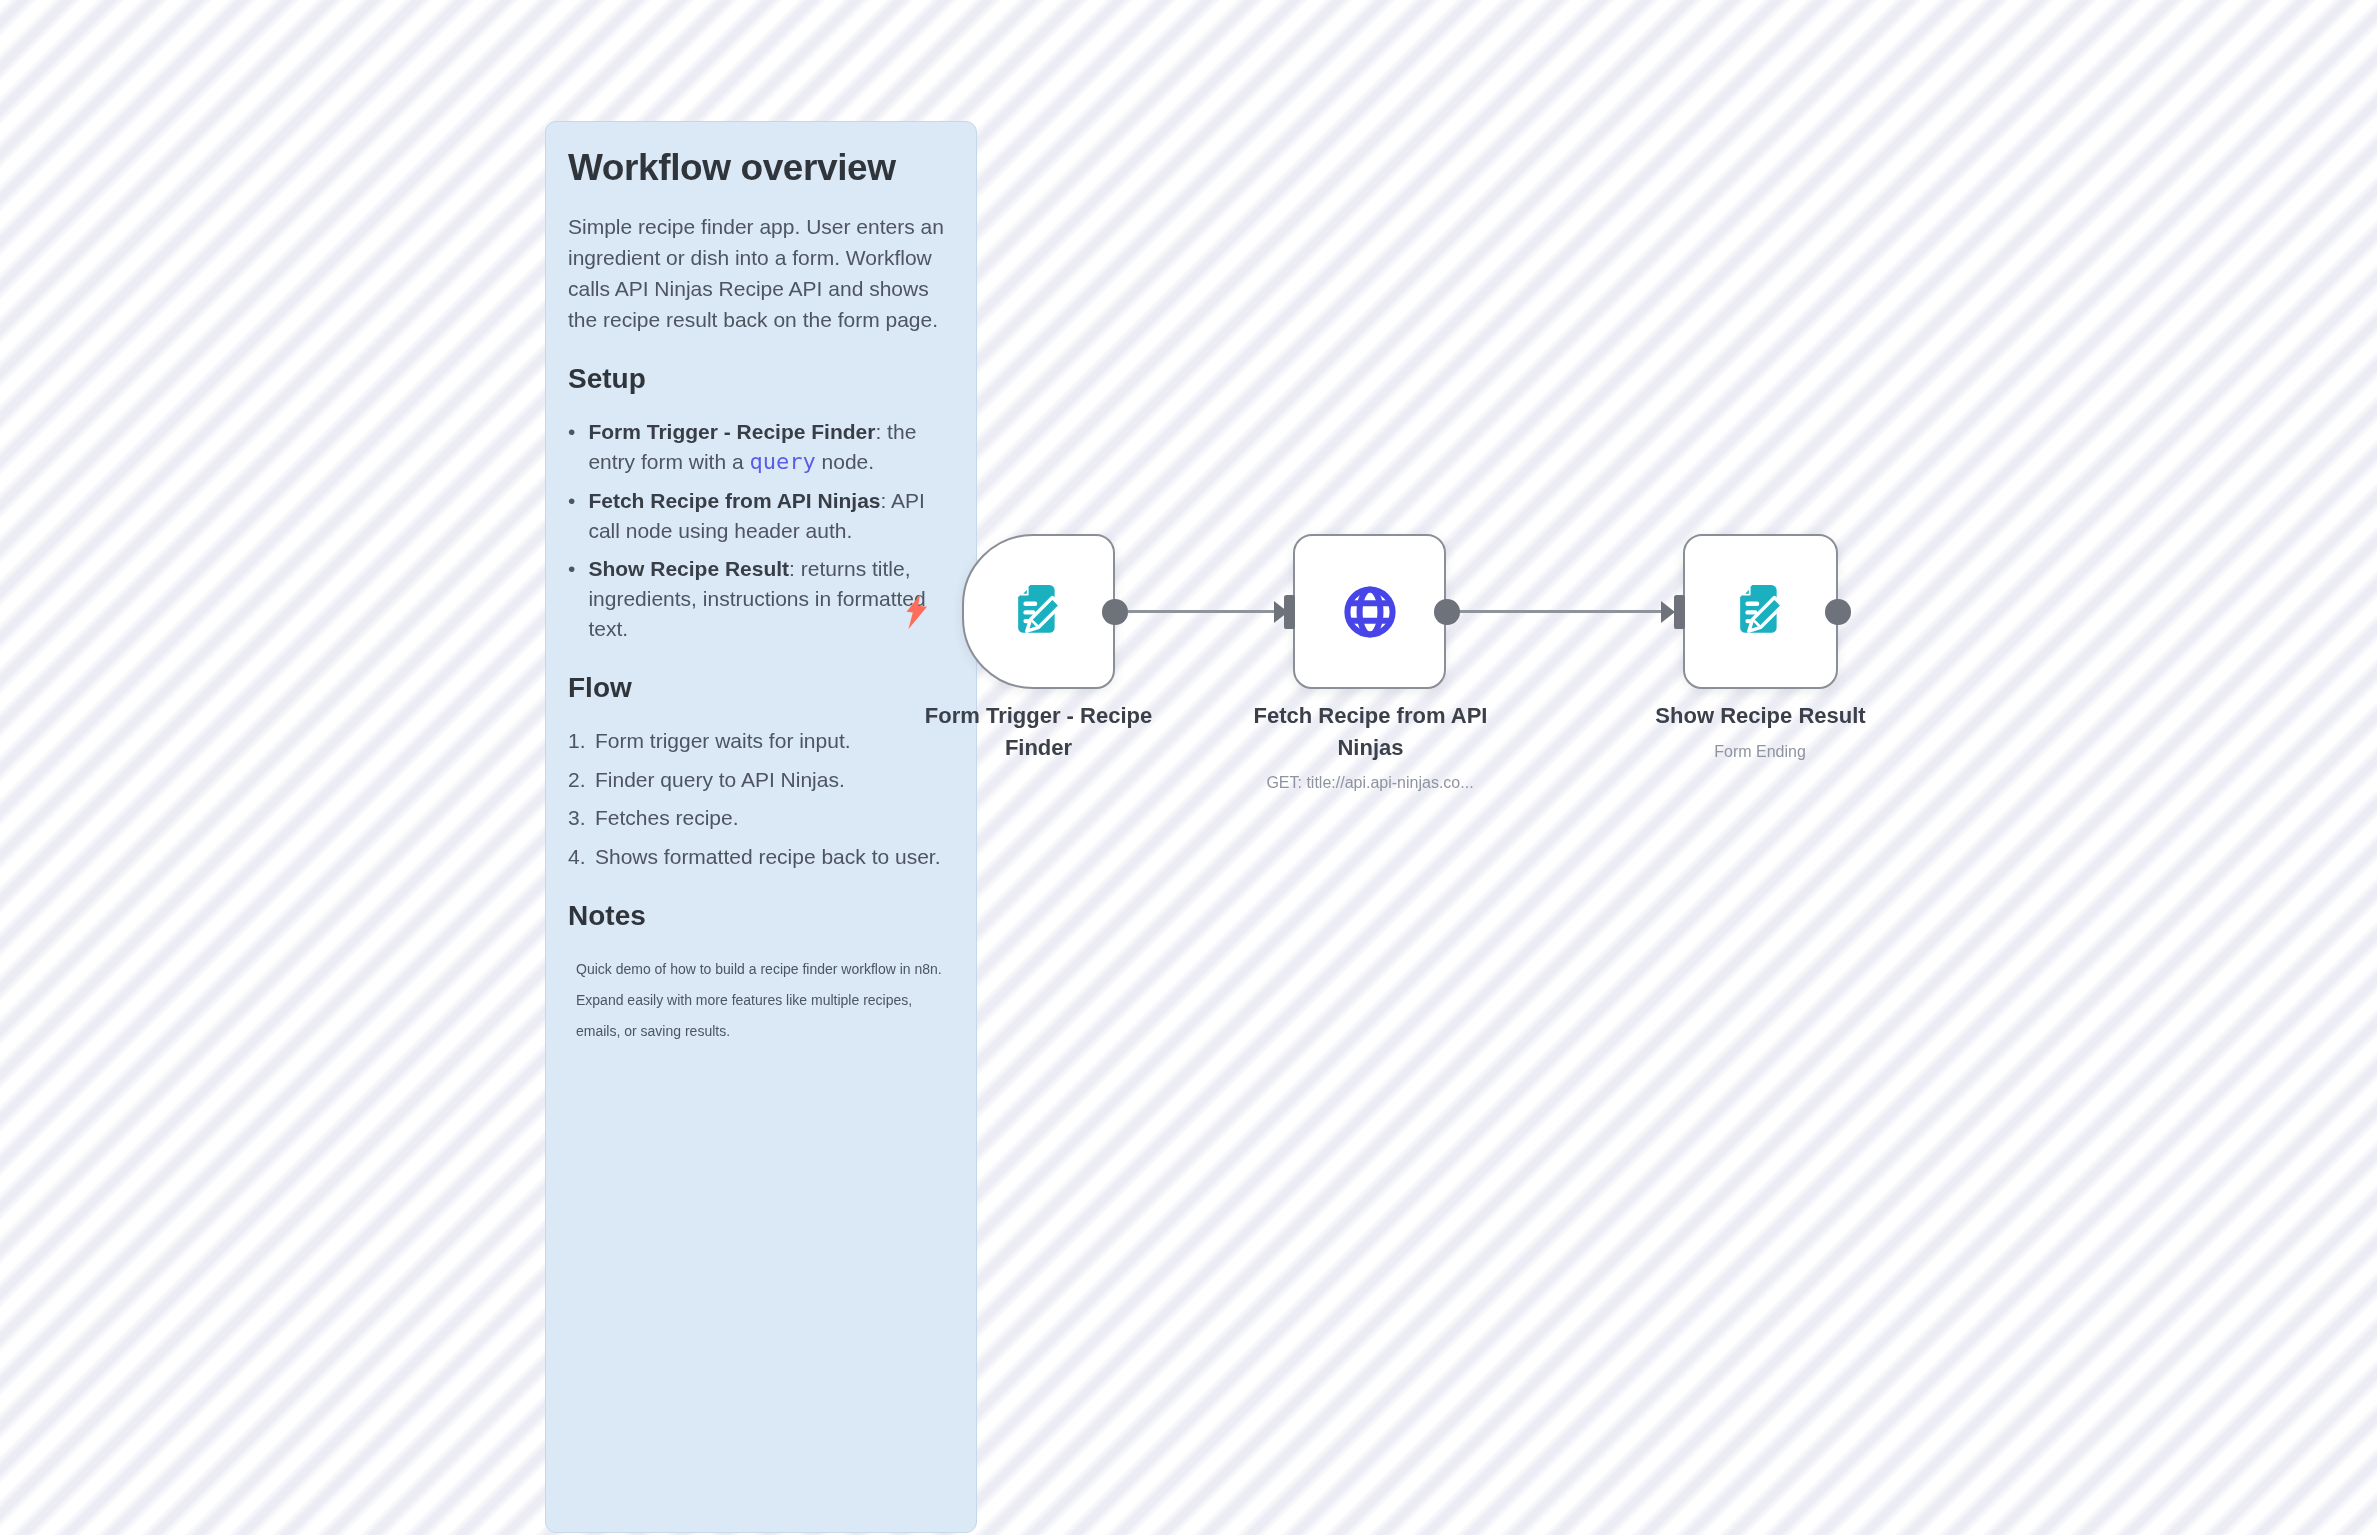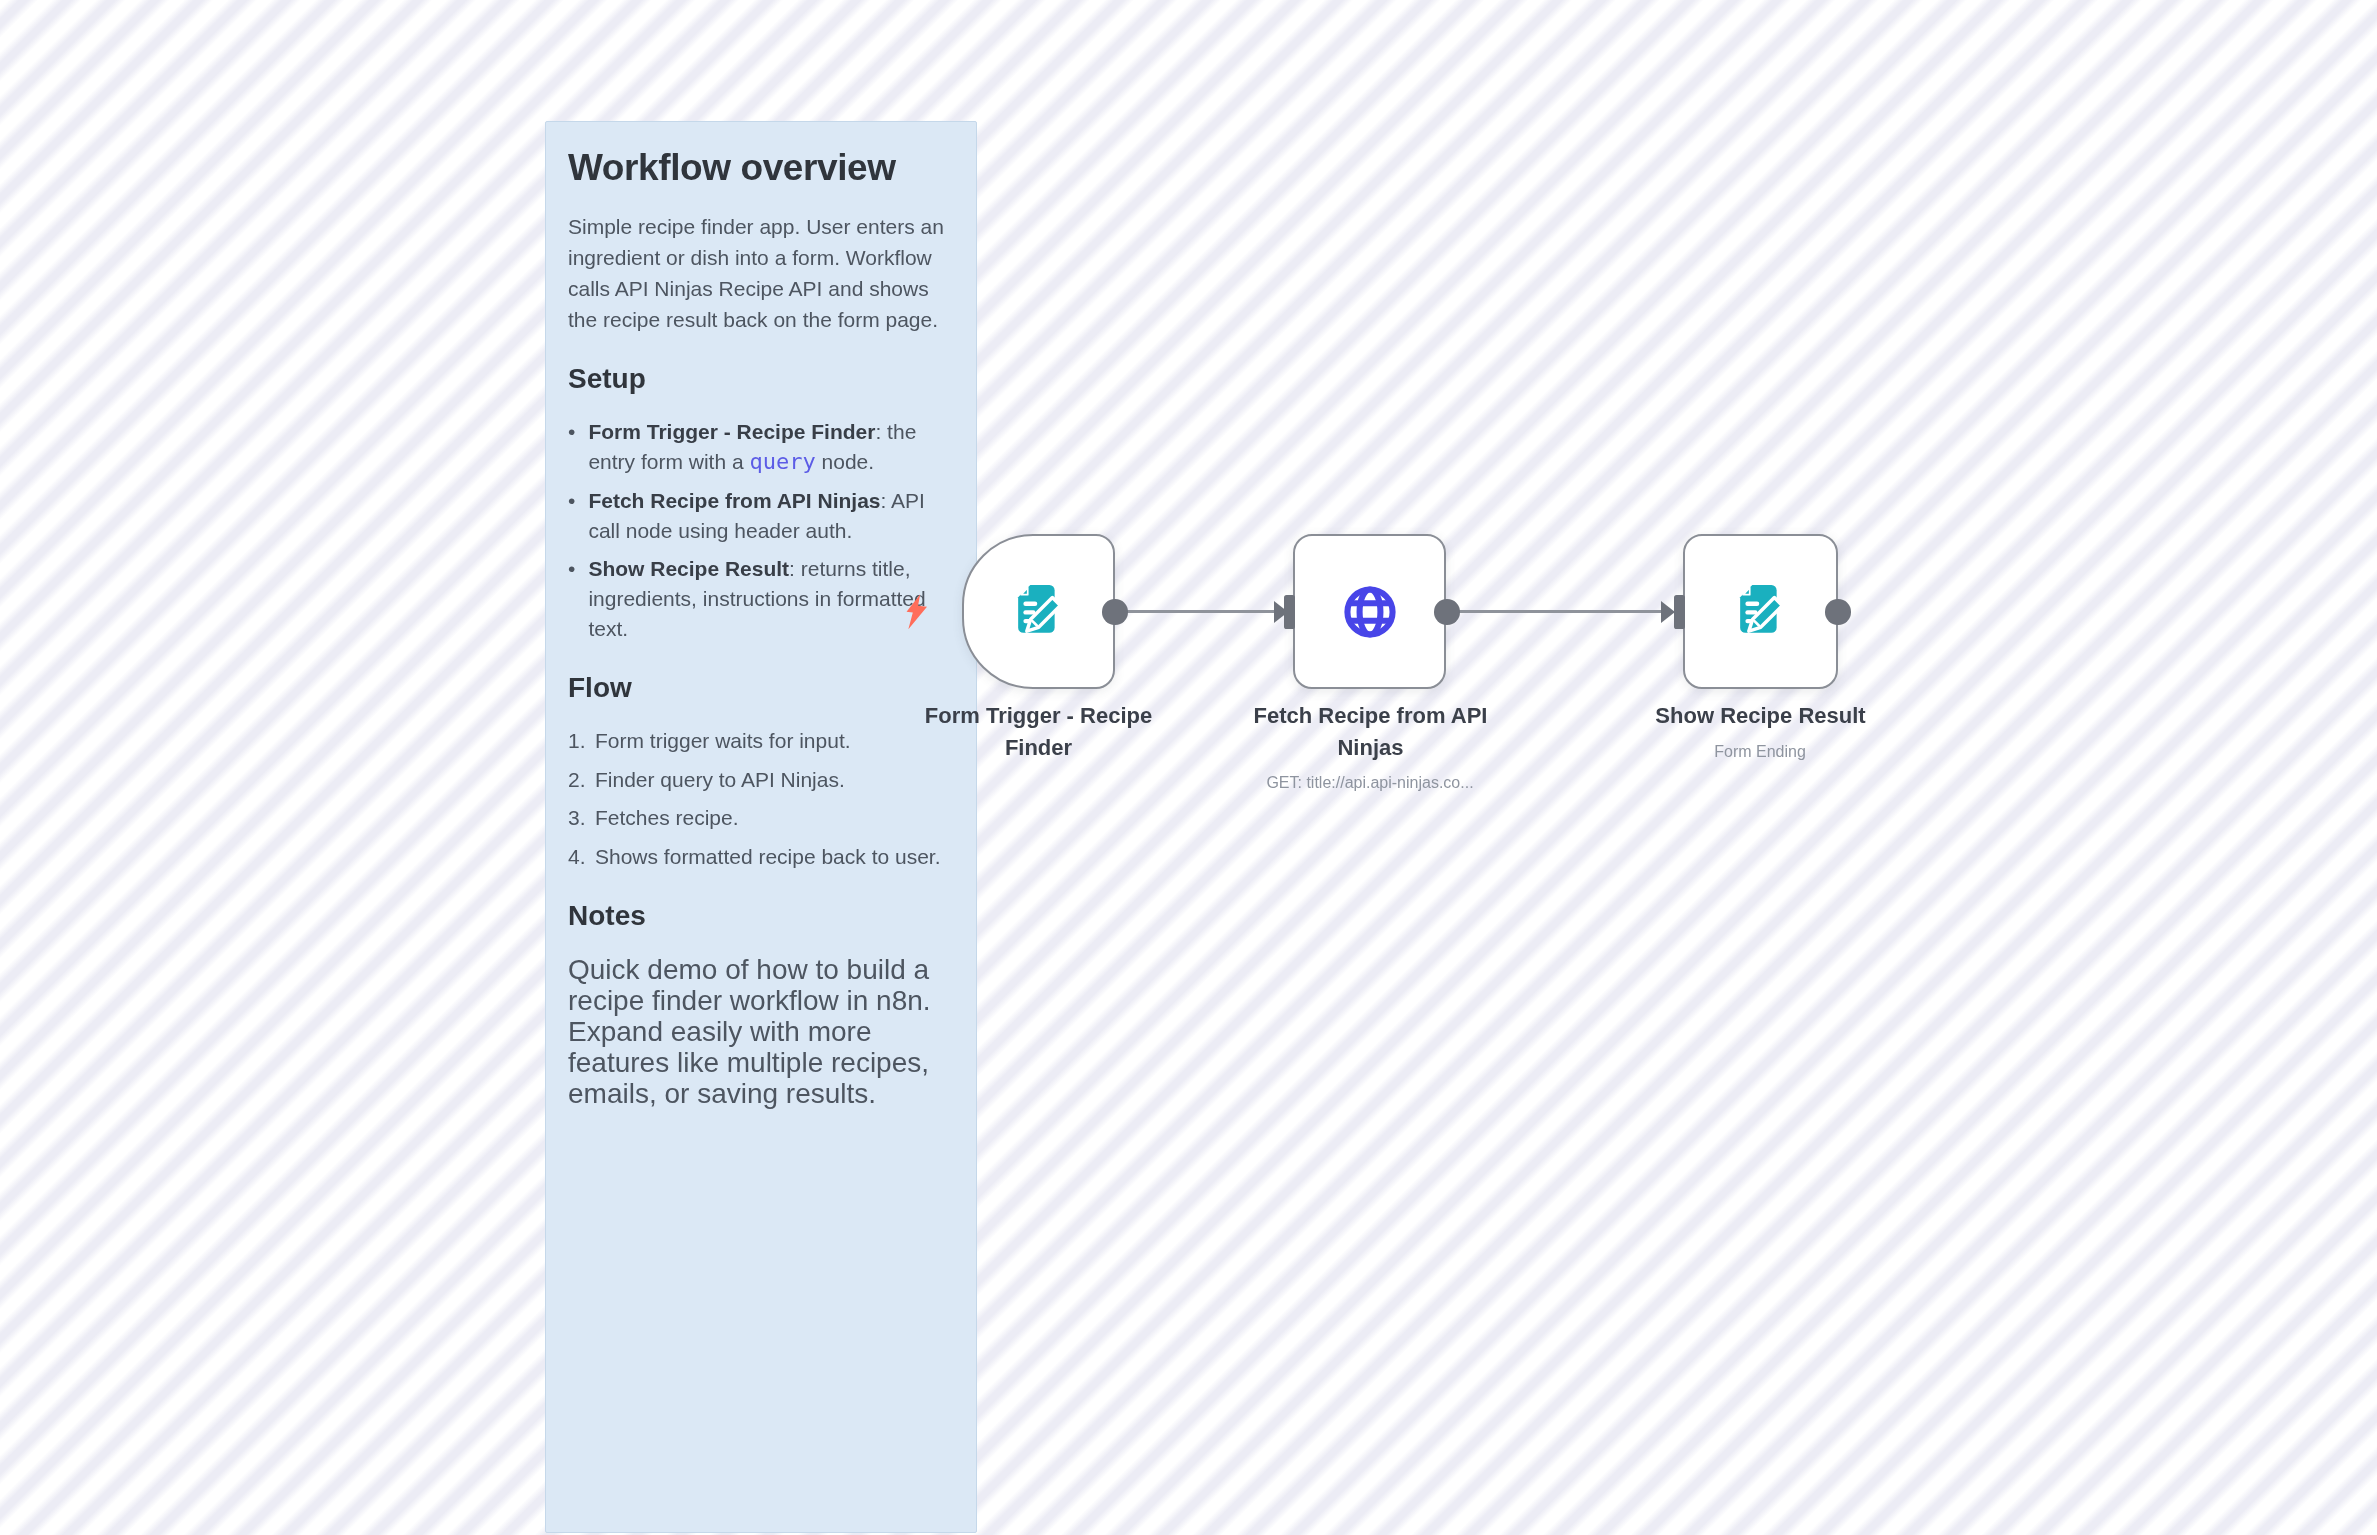--- a/index.html
+++ b/index.html
@@ -11,21 +11,21 @@
     position:absolute; left:0; top:0; width:2377px; height:1536px;
     background: repeating-linear-gradient(135deg,
       #ffffff 0px, #ffffff 6px,
       #ececf5 13.6px, #ececf5 19.6px,
       #ffffff 27px, #ffffff 31px);
   }
 
   
   .sticky {
     position:absolute; left:545px; top:121px; width:432px; height:1412px;
-    background:#dbe8f5; border:0.9px solid #c5d8ea; border-radius:2px;
+    background:#dbe8f5; border:0.9px solid #c5d8ea; border-radius:11px;
     box-sizing:border-box; padding:24px 22px; color:#4d5560;
   }
   .sticky h1 {
     font-size:37px; line-height:44px; font-weight:700; color:#30353c;
     margin:0; letter-spacing:-0.4px;
   }
   .sticky .intro {
     font-size:21px; line-height:31px; margin:21px 0 0; max-width:376px;
   }
   .sticky h2 {
@@ -34,21 +34,21 @@
   }
   .list { margin:0; }
   .li { display:flex; margin:0 0 8.5px; font-size:21px; line-height:30px; }
   .li .marker { flex:none; width:20.4px; }
   .li.num .marker { width:27px; }
   .li .text { flex:1; }
   .bold-run { font-weight:700; color:#383e47; }
   .inline-code {
     font-family:"DejaVu Sans Mono", monospace; font-size:22px; color:#5c5ce6;
   }
-  .notes-p { font-size:28px; line-height:31px; margin:0; max-width:376px; }
+  .notes-p { font-size:14px; line-height:31px; margin:8px; max-width:376px; }
 
   
   .node {
     position:absolute; top:534px; height:155px; background:#ffffff;
     border:2.6px solid #8a8e96; border-radius:19px; box-sizing:border-box;
     display:flex; align-items:center; justify-content:center;
     box-shadow:0 2.6px 10.2px rgba(60,65,80,0.10);
   }
   .node.trigger { border-radius:71px 19px 19px 71px; }
 

